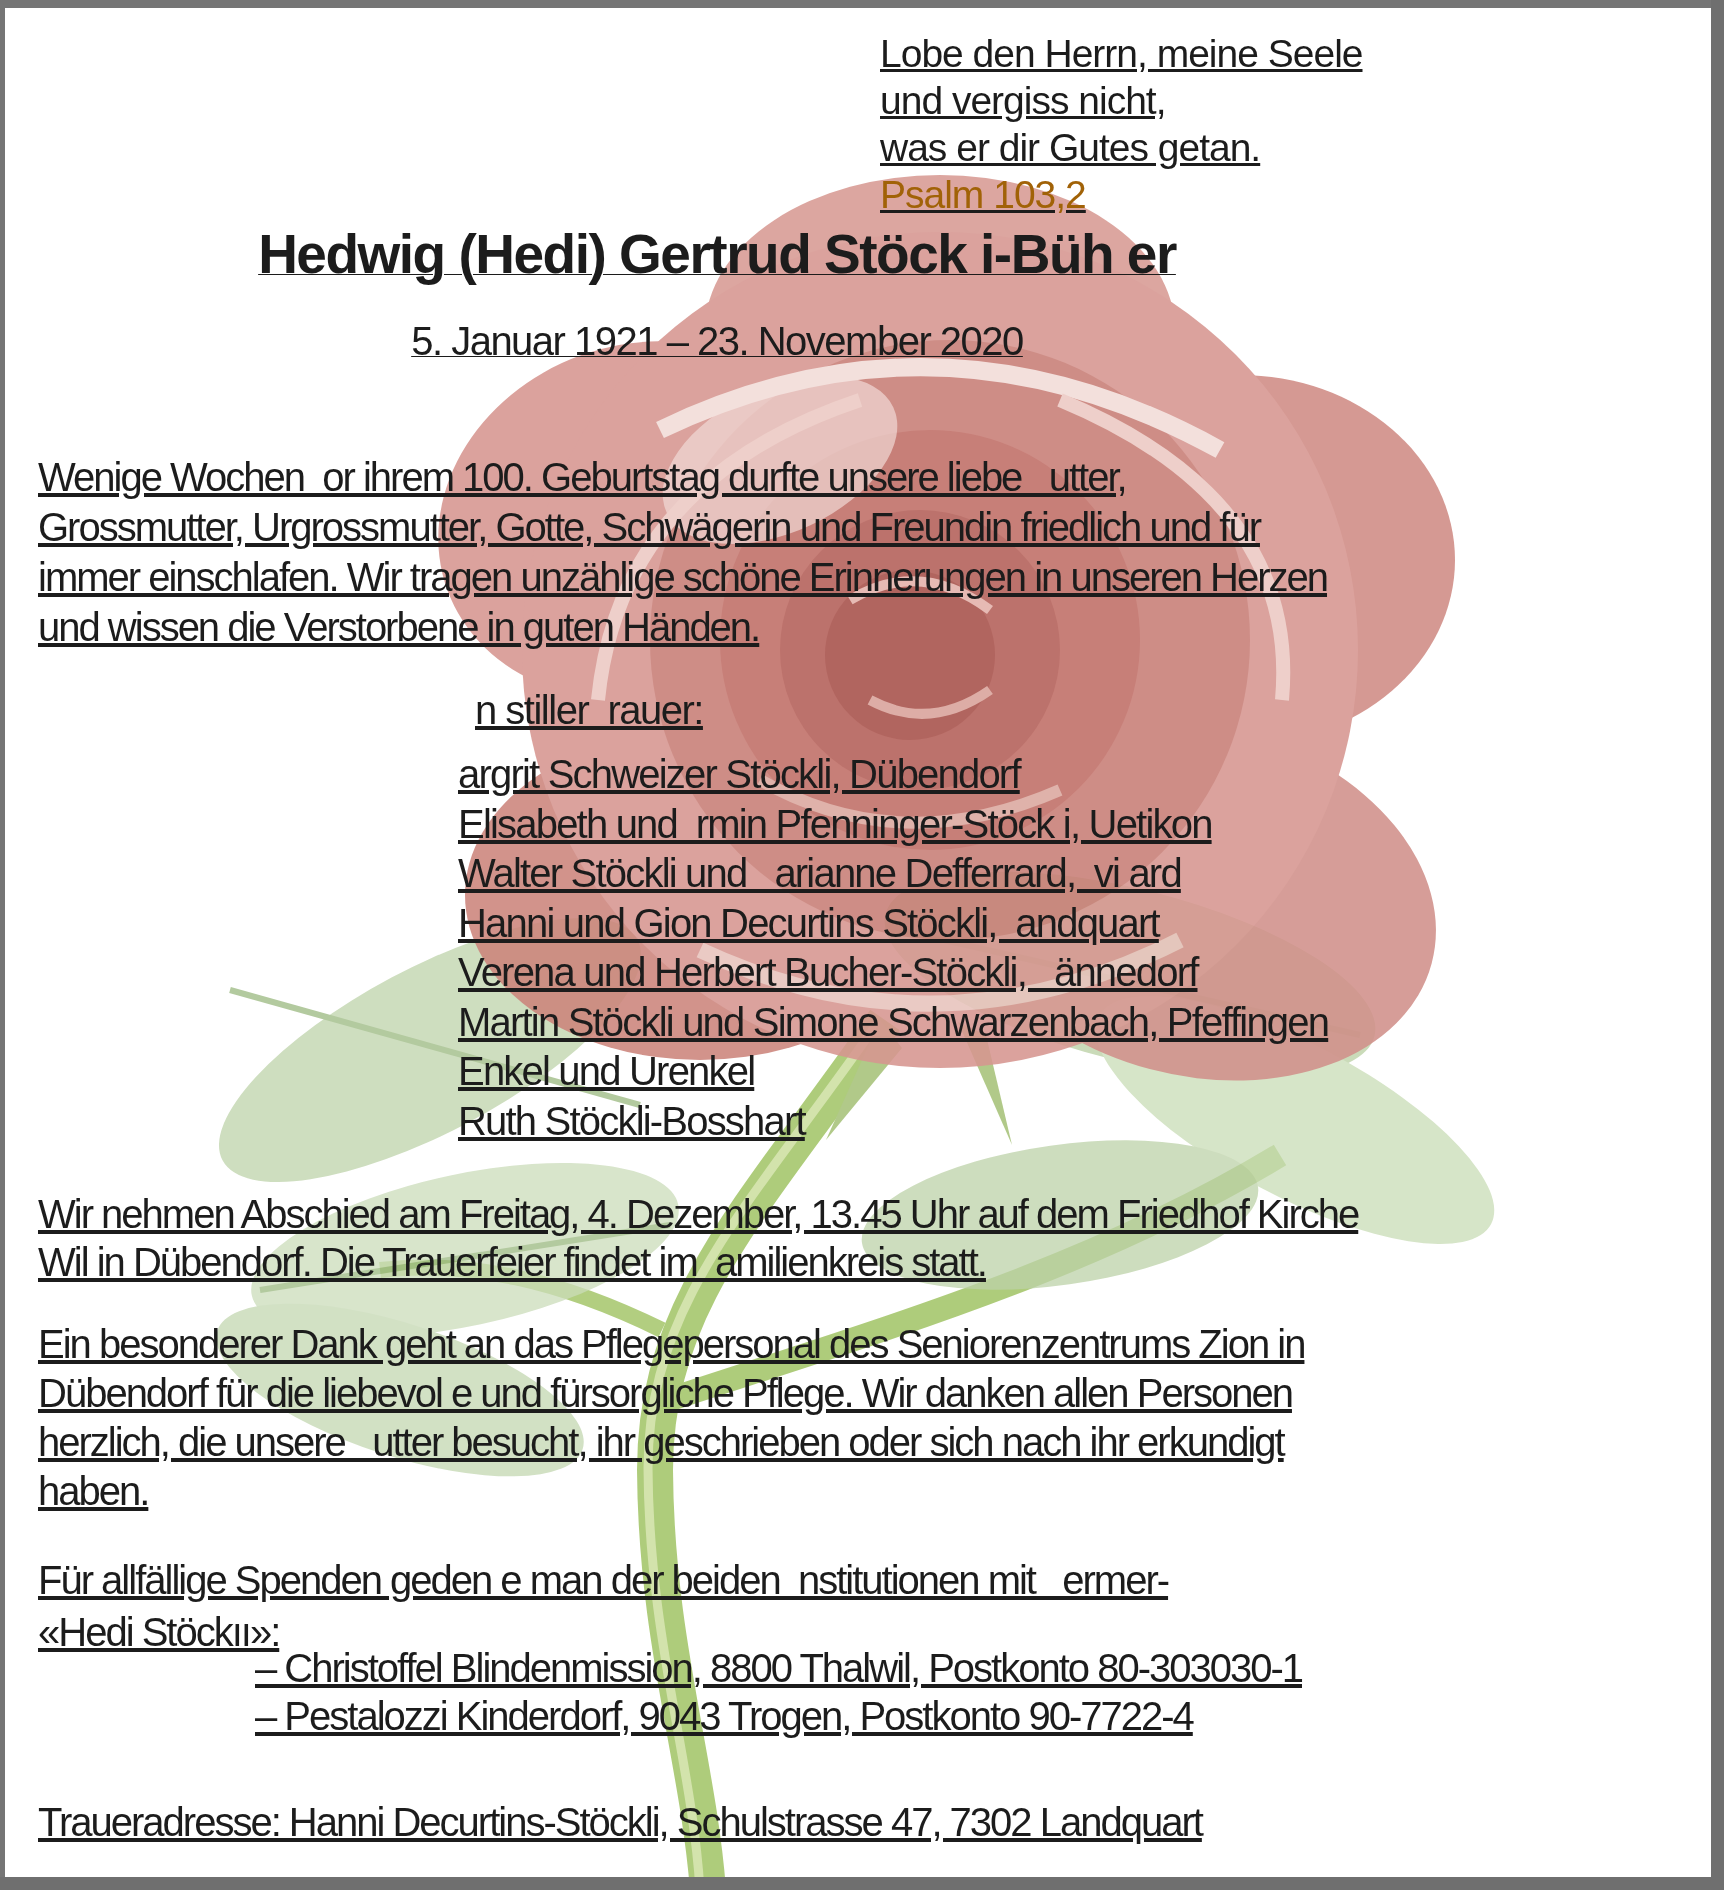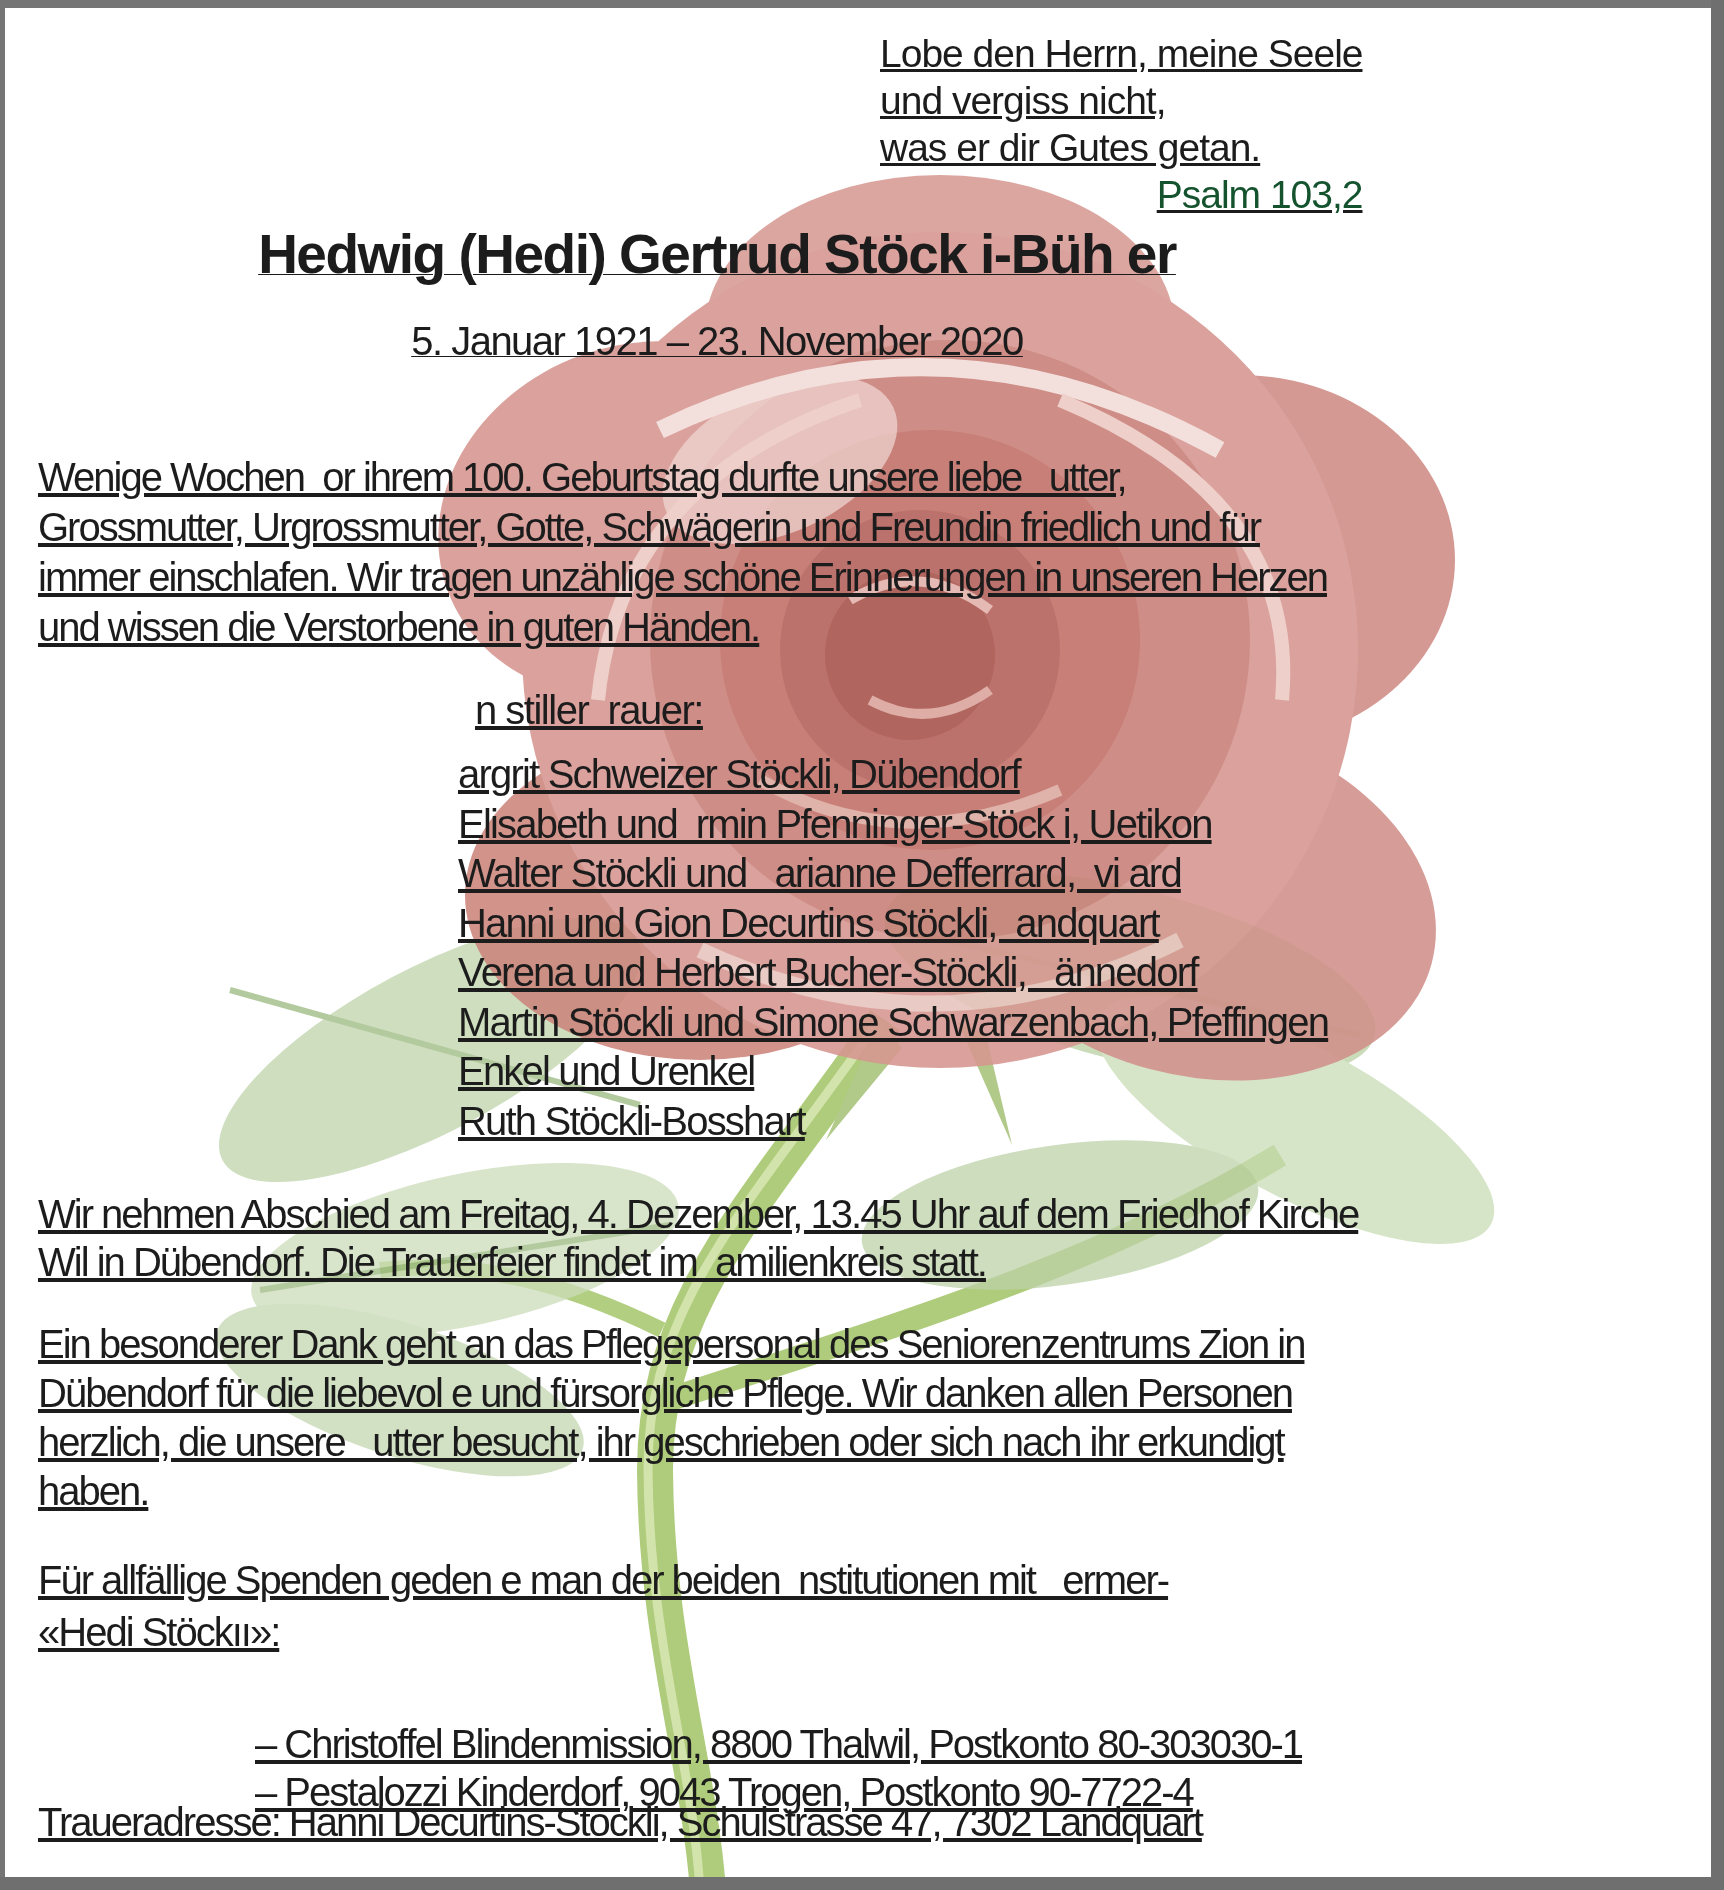--- a/index.html
+++ b/index.html
@@ -19,35 +19,35 @@
   .bar-bottom{left:0;bottom:0;width:1724px;height:13px;background:#6f6f6f;}
 
   
   #rose-art{position:absolute;left:0;top:0;z-index:0;}
 
   
   .txt{position:absolute;z-index:2;text-decoration:underline;}
   .line{white-space:pre;}
 
   .psalm{left:880px;top:30px;font-size:39px;line-height:47px;letter-spacing:-1px;}
-  .psalm-ref{color:#14532d;text-align:right;}
+  .psalm-ref{color:#a16207;}
 
   .title-wrap{left:0;top:222px;width:1434px;text-align:center;}
   .deceased-name{font-size:55px;font-weight:bold;letter-spacing:-1.5px;white-space:pre;}
   .dates-wrap{left:0;top:300px;width:1434px;text-align:center;margin-top:19px;}
   .dates{font-size:40px;letter-spacing:-1.5px;white-space:pre;}
 
   .body-text{font-size:40px;letter-spacing:-2px;line-height:50px;}
   .intro{left:38px;top:452px;}
   .mourning-header{left:475px;top:688px;font-size:40px;letter-spacing:-1.5px;}
   .mourners{left:458px;top:750px;font-size:40px;letter-spacing:-1.8px;line-height:49.5px;}
   .farewell{left:38px;top:1190px;line-height:48px;}
   .thanks{left:38px;top:1320px;line-height:49px;}
   .donation-intro{left:38px;top:1554px;line-height:52px;}
-  .donation-items{left:255px;top:1720px;font-size:40px;letter-spacing:-2px;line-height:48px;}
+  .donation-items{left:255px;top:1644px;font-size:40px;letter-spacing:-2px;line-height:48px;}
   .address{left:38px;top:1800px;font-size:40px;letter-spacing:-2px;}
 </style>
 </head>
 <body>
 
 <svg id="rose-art" width="1724" height="1890" viewBox="0 0 1724 1890" xmlns="http://www.w3.org/2000/svg">
 
   <g opacity="0.9">
     <path d="M 885 1020 C 760 1200, 655 1300, 655 1470 C 656 1640, 698 1760, 708 1890" stroke="#a6c76d" stroke-width="36" fill="none"></path>
     <path d="M 878 1022 C 755 1200, 648 1300, 648 1468 C 649 1640, 692 1760, 700 1890" stroke="#cfe0a4" stroke-width="9" fill="none"></path>

